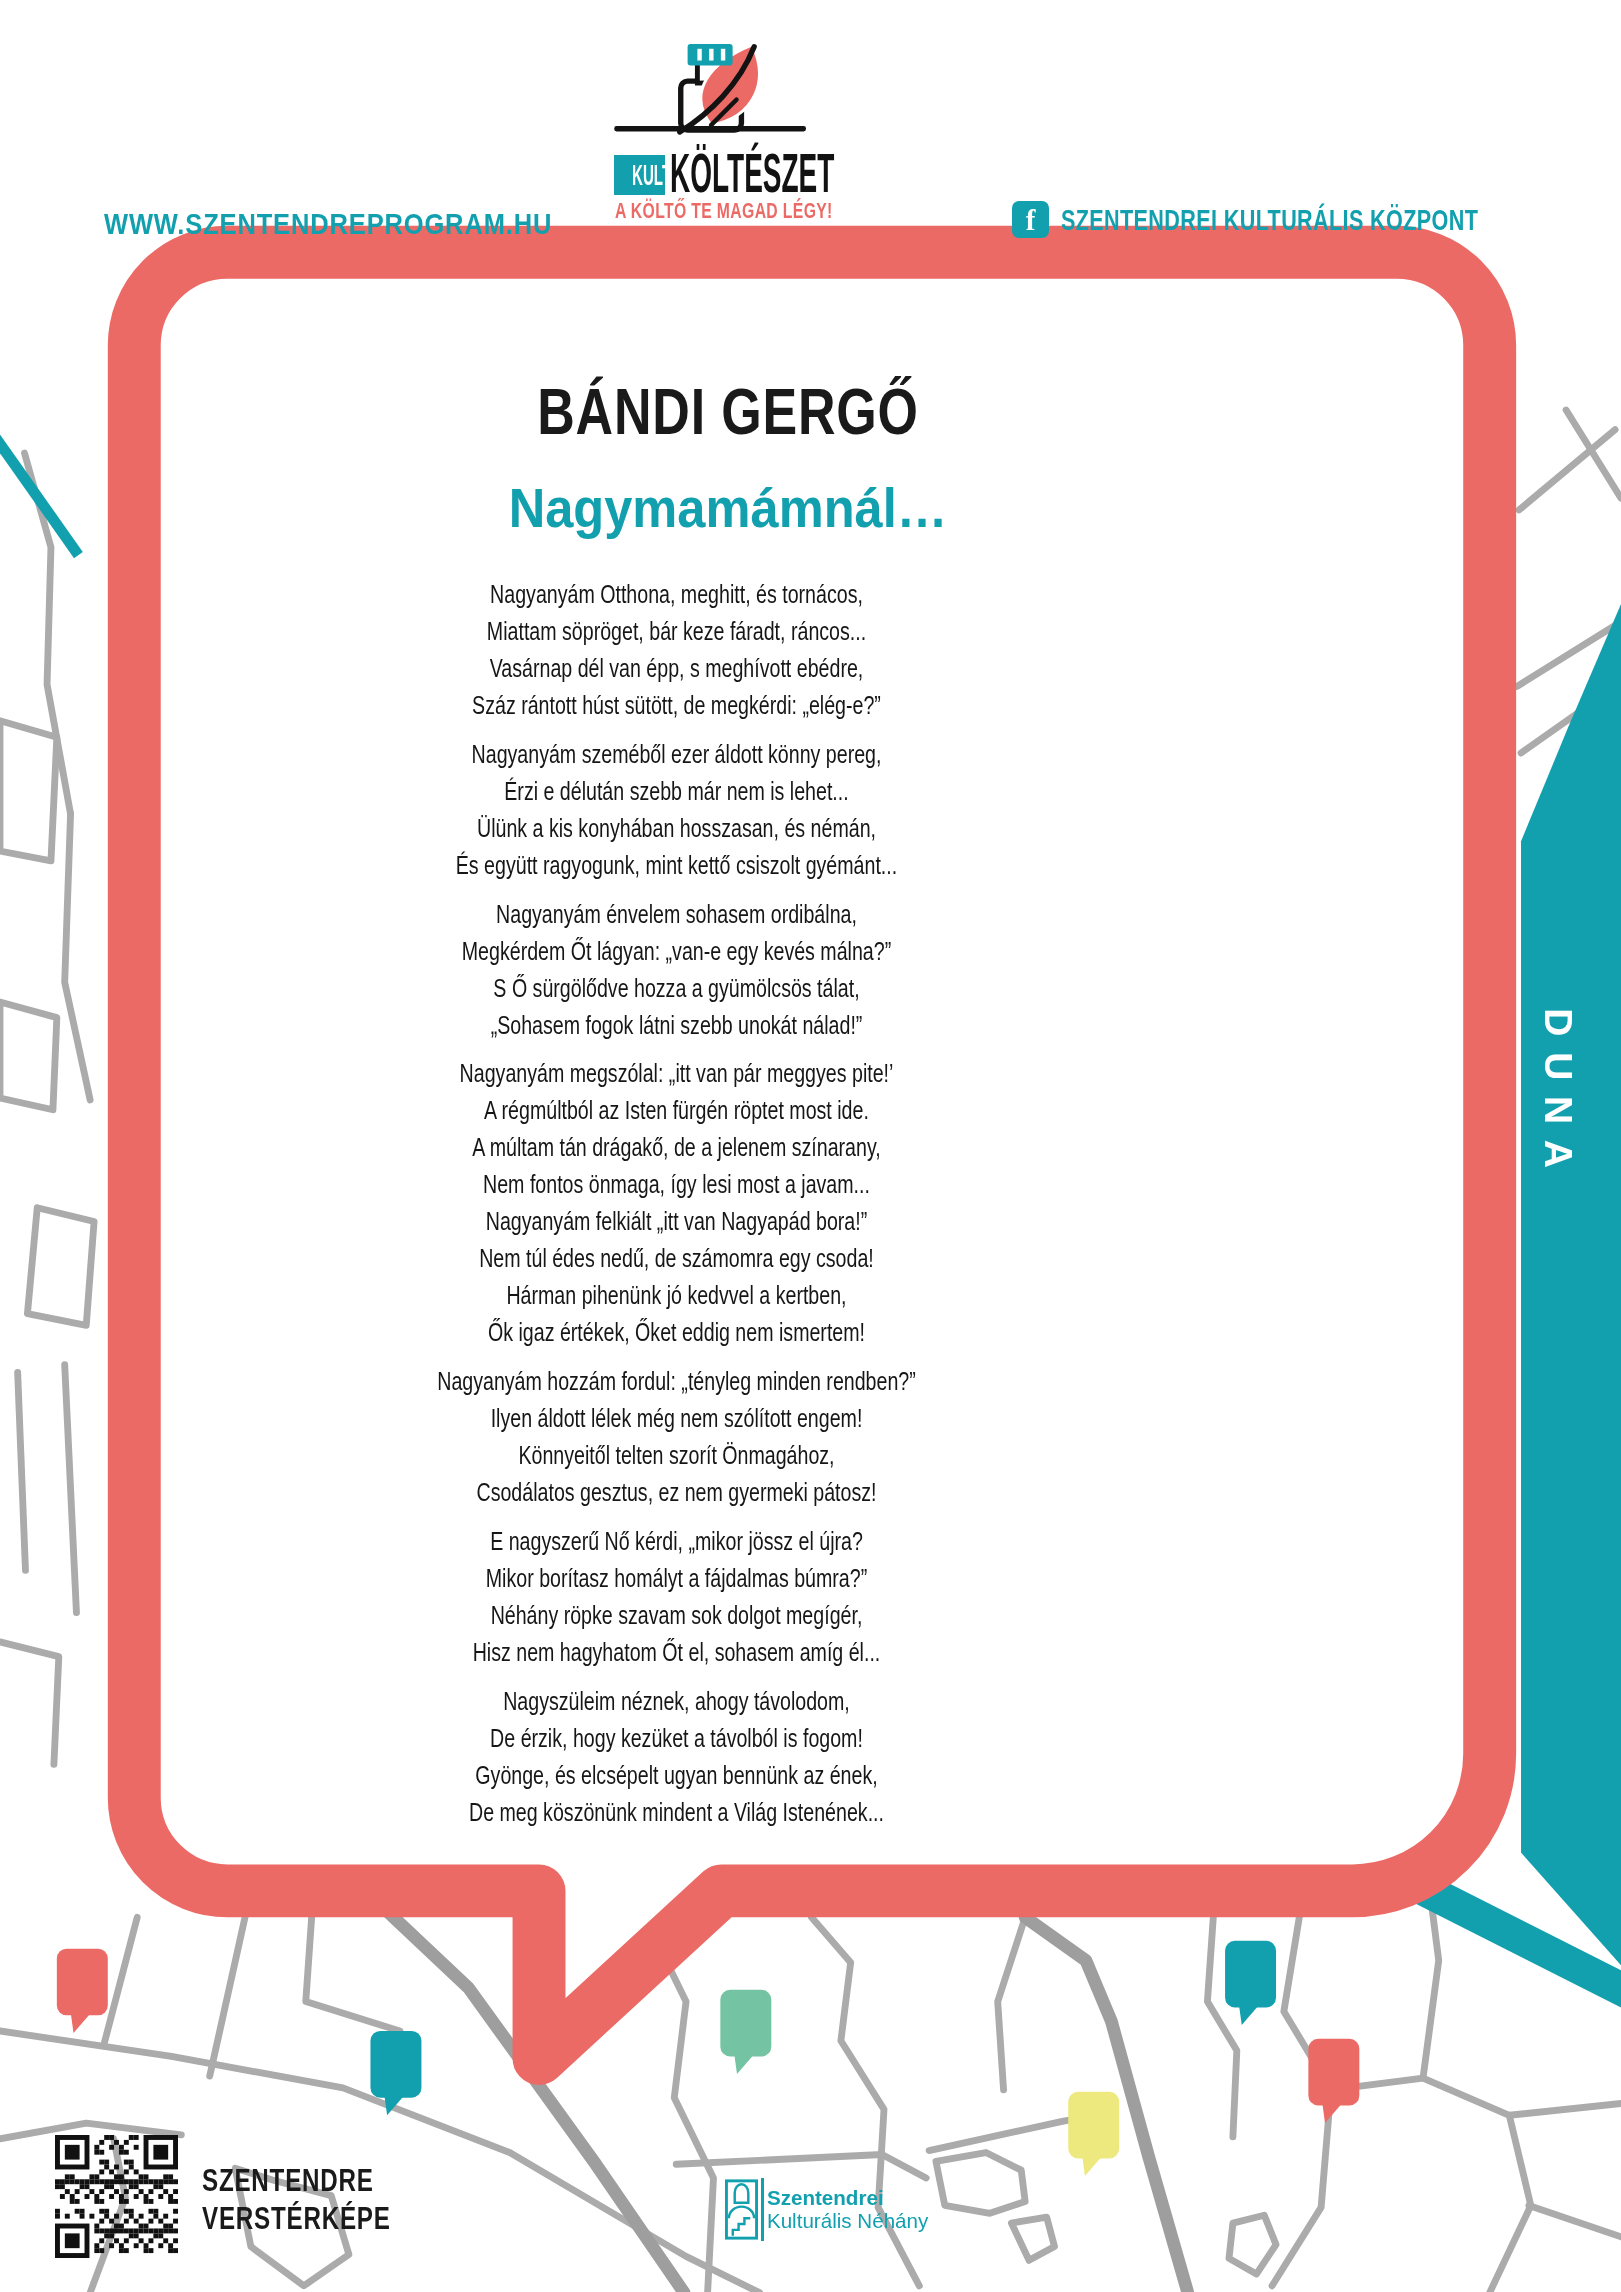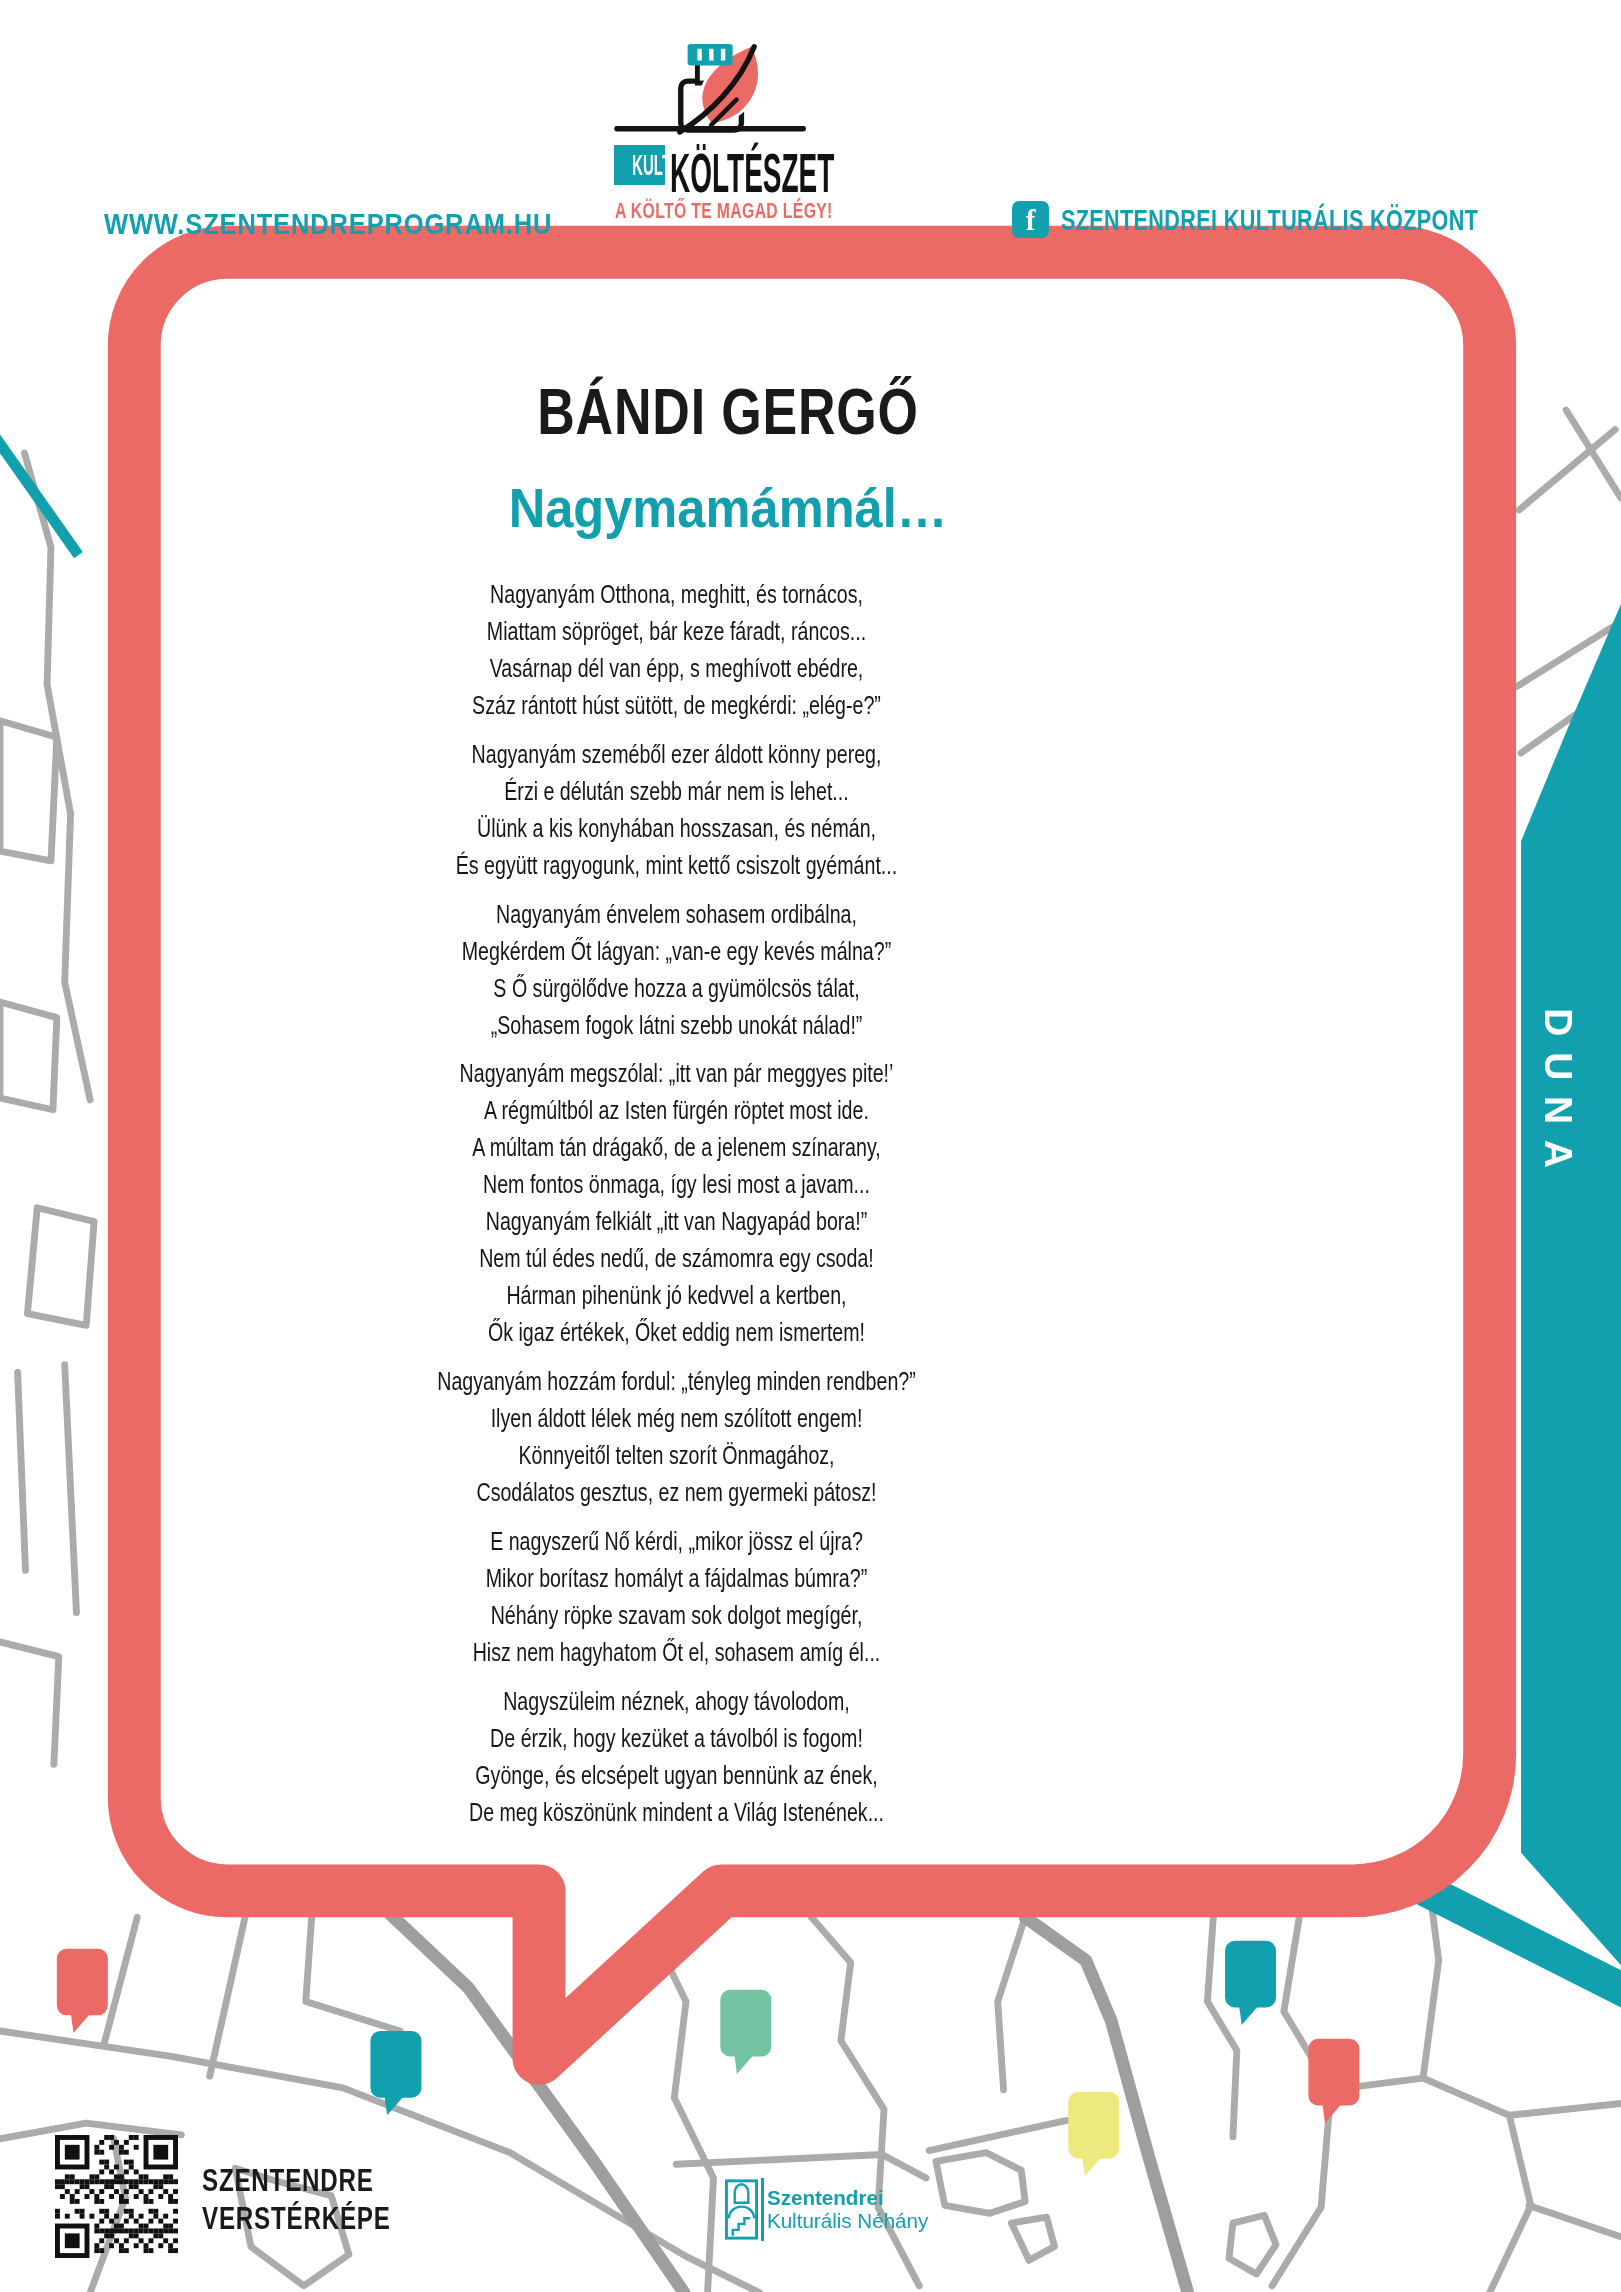--- a/index.html
+++ b/index.html
@@ -19,21 +19,21 @@
   .fb-icon {
     width:37px; height:37px; background:#12a0af; border-radius:6.9px; color:#fff;
     font-weight:bold; font-size:29px; text-align:center; line-height:39px;
     font-family:"Liberation Serif", serif;
   }
   .fb-label {
     font-size:30px; font-weight:bold; color:#12a0af; letter-spacing:0.5px;
     transform:scaleX(.72); transform-origin:left center; white-space:nowrap;
   }
   .kult-badge {
-    left:614px; top:145px; width:51px; height:40px; background:#12a0af;
+    left:614px; top:155px; width:51px; height:40px; background:#12a0af;
     color:#fff; font-weight:bold; font-size:29px; text-align:center; line-height:40px;
     transform-origin:left top;
   }
   .kult-badge span { display:inline-block; transform:scaleX(.52); transform-origin:center; white-space:nowrap;}
   .logo-title {
     left:670px; top:147px; font-size:56px; font-weight:bold; color:#121212;
     transform:scaleX(.5); transform-origin:left top; white-space:nowrap; line-height:51px;
   }
   .logo-tagline {
     left:615px; top:198px; font-size:22.5px; font-weight:bold; color:#ec6a65;

